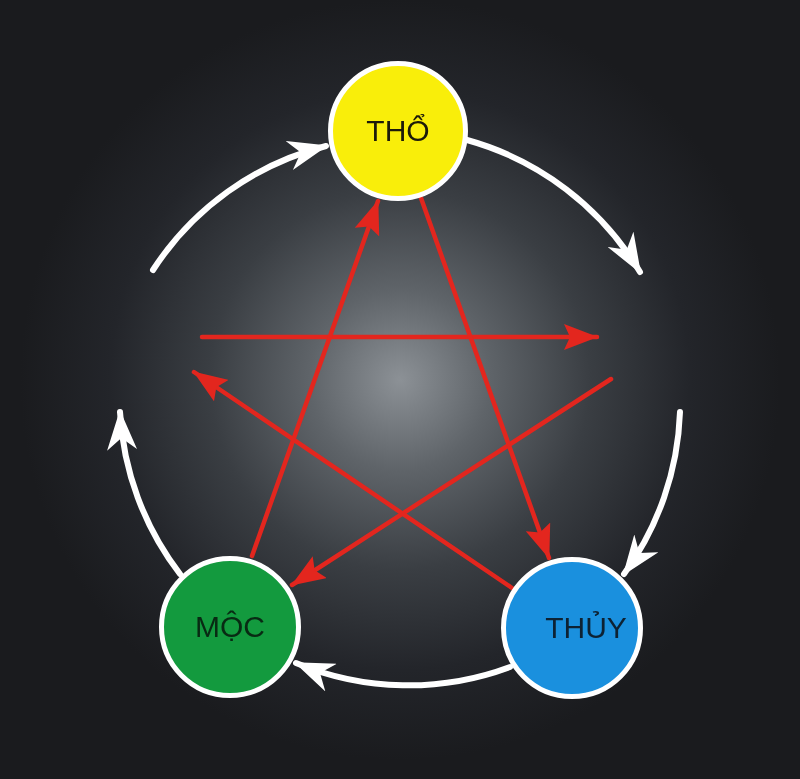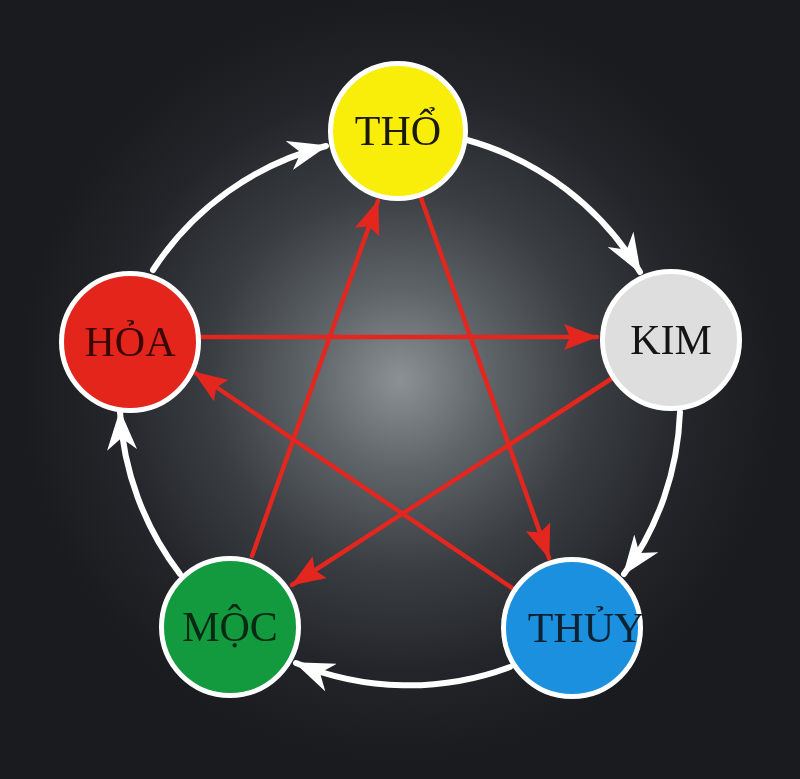--- a/index.html
+++ b/index.html
@@ -16,22 +16,22 @@
     }
     svg.diagram { position: absolute; left: 0; top: 0; }
     .node {
       position: absolute;
       border-radius: 50%;
       box-sizing: border-box;
       border: 5px solid #ffffff;
       display: flex; align-items: center; justify-content: center;
     }
     .node-label {
-      font-family: Liberation Serif, serif;
-      font-size: 42px;
+      font-family: Liberation Sans, sans-serif;
+      font-size: 30px;
       letter-spacing: 0px;
     }
     .logo {
       position: absolute; right: 14px; bottom: 16px;
       display: flex; align-items: flex-end; gap: 6px;
     }
     .logo-text {
       font-family: "DejaVu Sans", "Liberation Sans", sans-serif;
       font-weight: bold;
       font-size: 30px;
@@ -79,29 +79,23 @@
       <line x1="421" y1="198" x2="549" y2="558" marker-end="url(#redHead)"></line>
 
       <line x1="512" y1="588" x2="194" y2="372" marker-end="url(#redHead)"></line>
     </g>
   </svg>
 
   <div class="node" style="left:328px; top:61px; width:140px; height:140px; background:#f9ee0a;">
     <span class="node-label" style="color:#1c1a0a;">THỔ</span>
   </div>
 
-  <div class="node" style="left:600px; top:269px; width:142px; height:142px; background:#dedede;">
-    <span class="node-label" style="color:#151515;">KIM</span>
-  </div>
 
   <div class="node" style="left:501px; top:557px; width:142px; height:142px; background:#1a90de;">
     <span class="node-label" style="color:#0d2233;margin-left:28px;">THỦY</span>
   </div>
 
   <div class="node" style="left:159px; top:556px; width:142px; height:142px; background:#139a3e;text-align:center;">
     <span class="node-label" style="color:#082a13;">MỘC</span>
   </div>
 
-  <div class="node" style="left:59px; top:271px; width:142px; height:142px; background:#e3251c;">
-    <span class="node-label" style="color:#3a0705;">HỎA</span>
-  </div>
 
 </div>
 
 </body></html>

